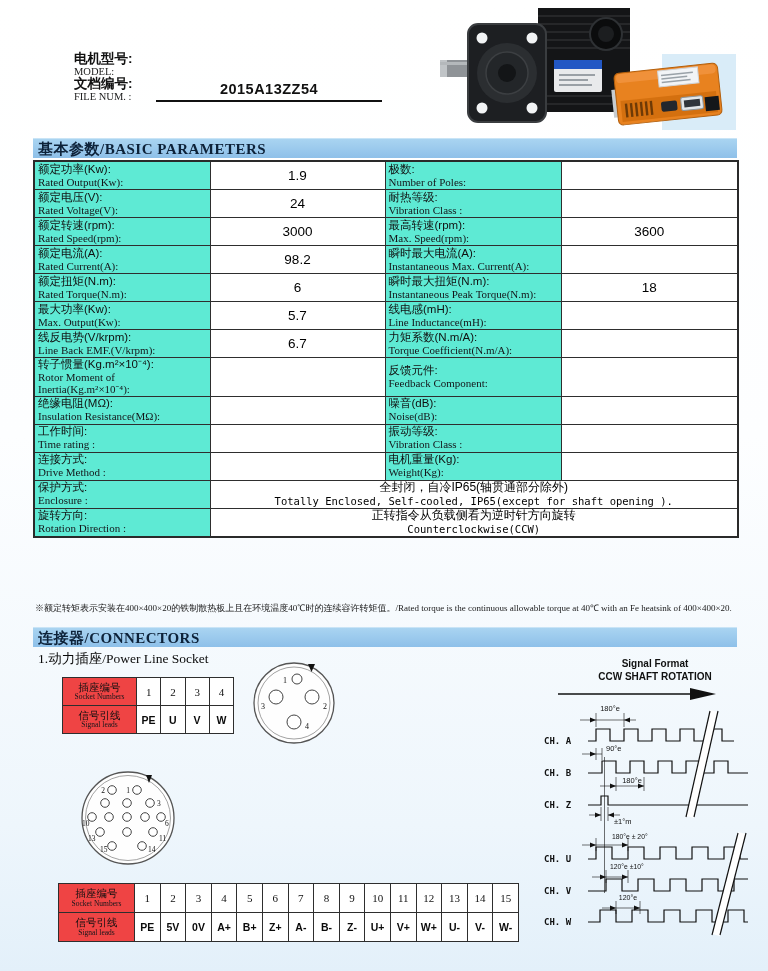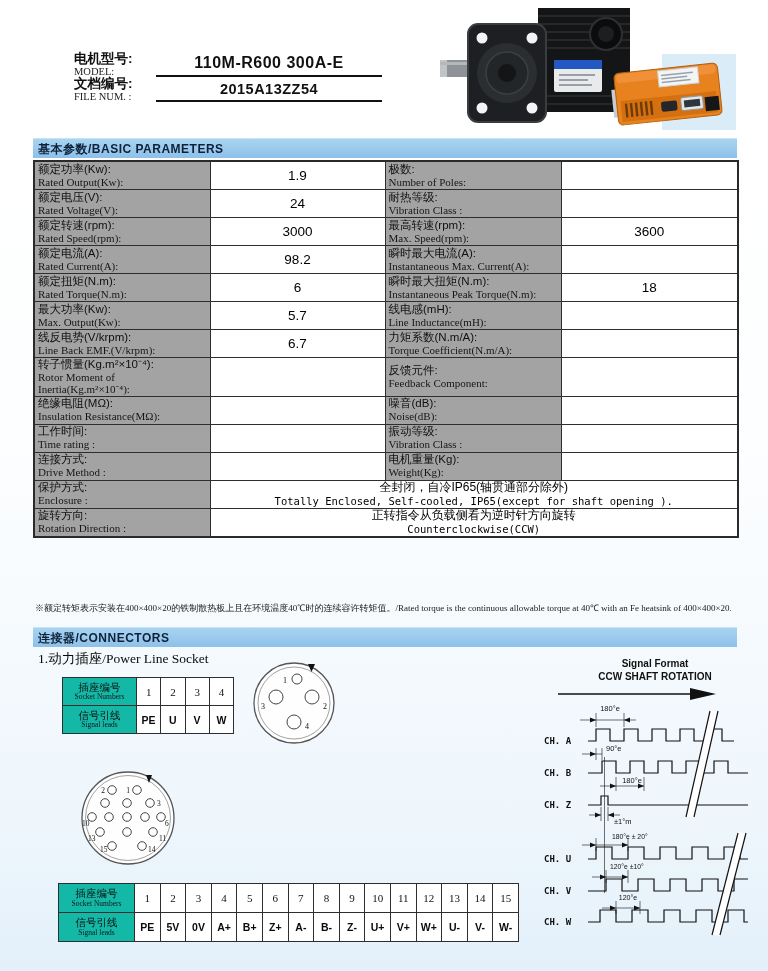--- a/index.html
+++ b/index.html
@@ -13,45 +13,45 @@
   .mrow{display:flex;align-items:flex-end;margin-bottom:0;}
   .mlabel{width:82px;flex:none;line-height:1.05;}
   .mlabel .zh{font-size:13.5px;font-weight:bold;color:#111;}
   .mlabel .en{font-size:10.5px;font-family:"Liberation Serif",serif;color:#222;}
   .mvalue{flex:1;border-bottom:2px solid #111;text-align:center;
     font-size:16px;font-weight:bold;letter-spacing:.5px;padding-bottom:3px;}
   
   .bar{position:absolute;left:33px;width:704px;height:20px;
     background:linear-gradient(180deg,#a9d4f1,#8ec0e9);
     border-top:1px solid #c9e4f6;
-    font-size:12px;font-weight:bold;color:#0d2239;
-    font-family:Liberation Sans, sans-serif;
+    font-size:15px;font-weight:bold;color:#0d2239;
+    font-family:Liberation Serif, serif;
     line-height:20px;padding-left:5px;box-sizing:border-box;letter-spacing:.5px;}
   
   table.params{position:absolute;left:33px;top:160px;width:704px;
     border-collapse:collapse;table-layout:fixed;
     border:2px solid #2a2a2a;background:#fff;}
   table.params td{border:1px solid #2e2e2e;height:27px;padding:0 3px;overflow:hidden;}
-  td.lbl{background:#a3a3a3;line-height:1.12;}
+  td.lbl{background:#5eead4;line-height:1.12;}
   td.lbl .zh{font-size:11.5px;color:#101010;}
   td.lbl .en{font-size:11px;font-family:"Liberation Serif",serif;color:#14161a;}
   td.val{text-align:center;font-size:13.5px;color:#000;}
   td.spanval{text-align:center;line-height:1.15;}
   td.spanval .szh{font-size:12px;color:#000000;}
   td.spanval .sen{font-size:10.5px;font-family:"DejaVu Sans Mono",monospace;color:#000;}
   
   .note{position:absolute;left:35px;top:601px;width:702px;
     font-size:9px;font-family:"Liberation Serif",serif;color:#1a1a1a;}
   
   .subtitle{position:absolute;font-size:13.5px;color:#0a0a0a;
     font-family:"Liberation Serif",serif;}
   table.pins{position:absolute;border-collapse:collapse;table-layout:fixed;
     border:1.5px solid #2a2a2a;background:#fff;}
   table.pins td{border:1px solid #2e2e2e;text-align:center;padding:0;overflow:hidden;}
-  table.pins td.ph{background:#14b8a6;line-height:1.1;margin-left:27px;}
+  table.pins td.ph{background:#ef4444;line-height:1.1;margin-left:27px;}
   table.pins td.ph .zh{font-size:10.5px;color:#101010;}
   table.pins td.ph .en{font-size:7.5px;font-family:"Liberation Serif",serif;color:#14161a;}
   table.power-tbl{left:62px;top:677px;width:172px;}
   table.power-tbl td{height:27px;}
   table.encoder-tbl{left:58px;top:883px;width:461px;}
   table.encoder-tbl td{height:28px;}
   .pin-num{font-family:"Liberation Serif",serif;font-size:11px;color:#111;}
   .pin-sig{font-size:10.5px;font-weight:bold;color:#0a0a0a;}
   
   .abs{position:absolute;}
@@ -65,21 +65,20 @@
 <body>
 
 <div class="page">
 
   <div class="model-block">
     <div class="mrow">
       <div class="mlabel">
         <div class="zh">电机型号:</div>
         <div class="en">MODEL:</div>
       </div>
-      <div class="mvalue">110M-R600 300A-E</div>
     </div>
     <div class="mrow">
       <div class="mlabel">
         <div class="zh">文档编号:</div>
         <div class="en">FILE NUM. :</div>
       </div>
       <div class="mvalue" style="font-size:14.5px;">2015A13ZZ54</div>
     </div>
   </div>
 

